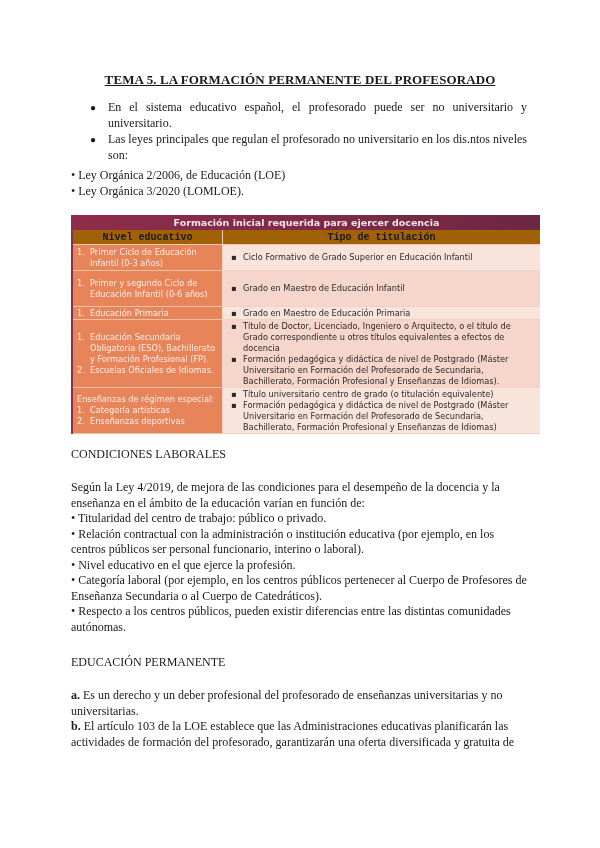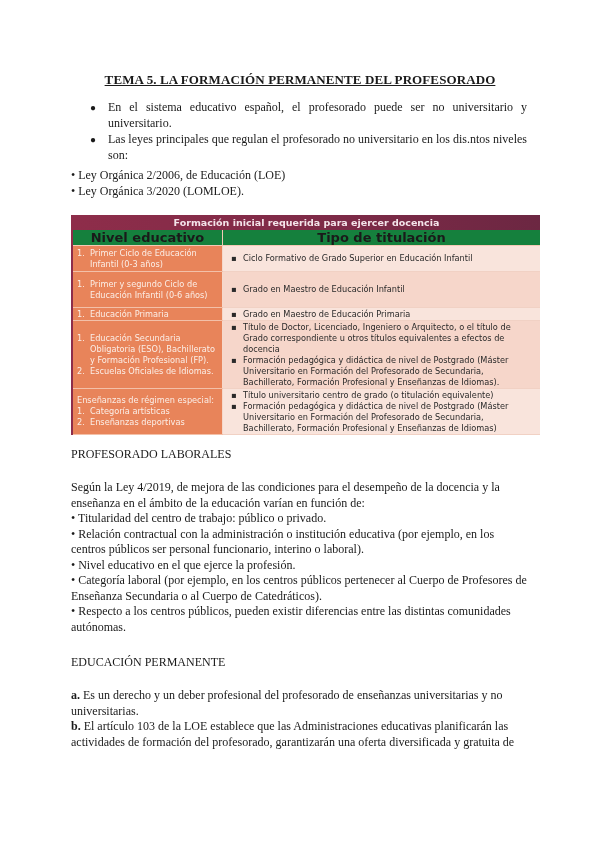--- a/index.html
+++ b/index.html
@@ -13,22 +13,22 @@
     .intro-list li { position: relative; padding-left: 18px; margin-bottom: 1px; }
     .intro-list li .dot { position: absolute; left: 0; top: 0; font-size: 10px; }
     .laws { position: absolute; top: 168px; left: 71px; font-size: 12px; line-height: 15.5px; }
     .laws div { white-space: nowrap; }
 
     table.formacion { position: absolute; top: 215px; left: 71px; width: 469px; border-collapse: collapse;
                       font-family: "DejaVu Sans", "Liberation Sans", sans-serif; font-size: 8.2px; border-radius: 13px; }
     table.formacion td, table.formacion th { padding: 0 4px; vertical-align: middle; }
     .tbl-title { background: #8a2c4a; background: linear-gradient(90deg,#8e2d4a,#7c2a47 60%,#6c2742);
                  color: #f4e4ea; font-weight: bold; font-size: 9.5px; text-align: center; height: 15px; }
-    .tbl-head th { background: #15803d; color: #1a1a1a; font-size: 13px; font-weight: bold; height: 14px;
-                   border-bottom: 1px solid #f3c9b5; }
+    .tbl-head th { background: #a16207; color: #1a1a1a; font-size: 10px; font-weight: bold; height: 14px;
+                   border-bottom: 1px solid #f3c9b5; font-family: Liberation Mono, monospace; }
     .tbl-head th.c1 { border-right: 1px solid #f3c9b5; }
     td.lv { background: #e8845a; color: #fbeee7; width: 141px; border-right: 1px solid #f6d8ca;
             border-bottom: 1px solid #f3c0a8; line-height: 11px; }
     td.ti { background: #f9e4dc; color: #2a2a2a; line-height: 11px; border-bottom: 1px solid #f1d1c4; }
     tr:nth-child(even) td.ti { background: #f6d6ca; }
     .lv-item { display: flex; }
     .lv-num { width: 13px; flex: 0 0 13px; }
     .ti-item { display: flex; padding-left: 4px; }
     .ti-bullet { width: 12px; flex: 0 0 12px; }
     table.formacion { border-left: 2px solid #8e2d4a; }
@@ -158,21 +158,21 @@
             </div>
         <div class="ti-item">
               <span class="ti-bullet">▪</span>
               <span>Formación pedagógica y didáctica de nivel de Postgrado (Máster Universitario en Formación del Profesorado de Secundaria, Bachillerato, Formación Profesional y Enseñanzas de Idiomas)</span>
             </div>
       </td>
     </tr>
   </tbody>
     </table>
 
-  <div class="sec-head" style="top:447px;">PROFESORADO LABORALES</div>
+  <div class="sec-head" style="top:447px;">CONDICIONES LABORALES</div>
 
   <div class="section para" style="top:480px;">
     <div>Según la Ley 4/2019, de mejora de las condiciones para el desempeño de la docencia y la enseñanza en el ámbito de la educación varían en función de:</div>
     <div>• Titularidad del centro de trabajo: público o privado.</div>
     <div>• Relación contractual con la administración o institución educativa (por ejemplo, en los centros públicos ser personal funcionario, interino o laboral).</div>
     <div>• Nivel educativo en el que ejerce la profesión.</div>
     <div>• Categoría laboral (por ejemplo, en los centros públicos pertenecer al Cuerpo de Profesores de Enseñanza Secundaria o al Cuerpo de Catedráticos).</div>
     <div>• Respecto a los centros públicos, pueden existir diferencias entre las distintas comunidades autónomas.</div>
   </div>
 

